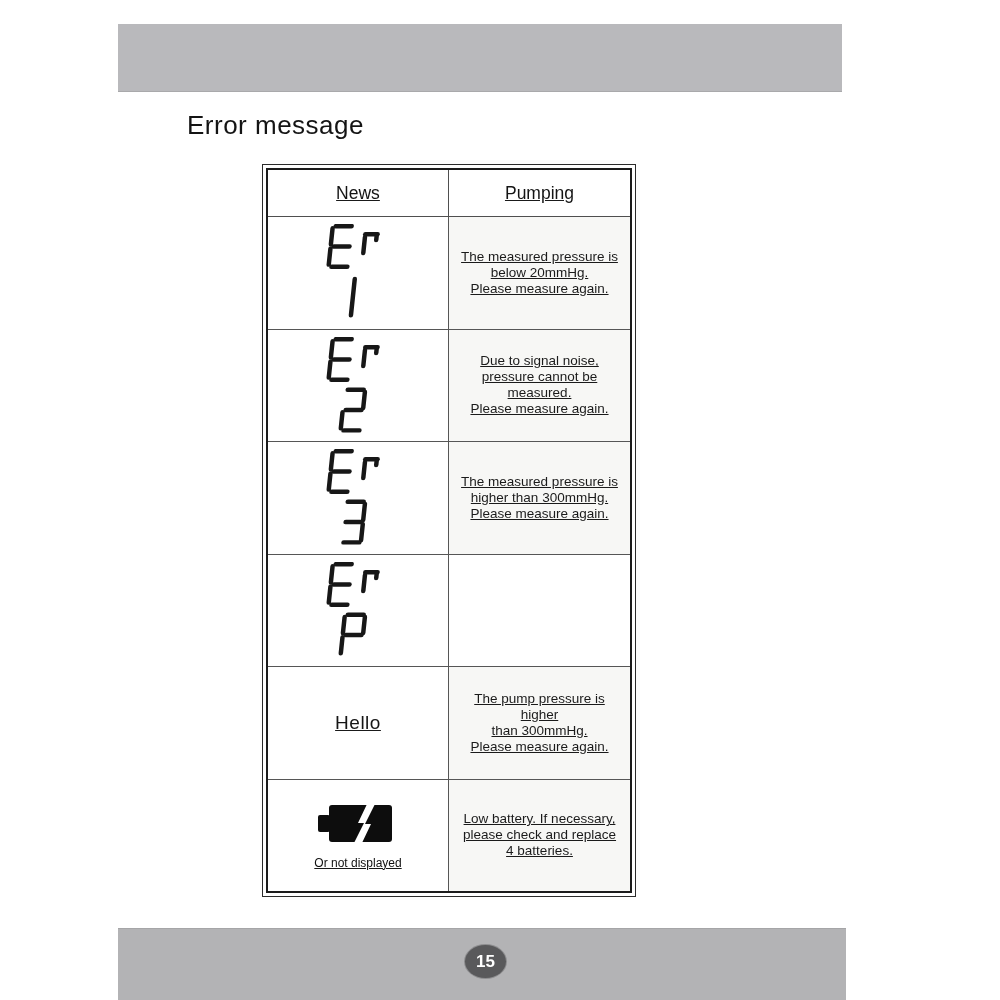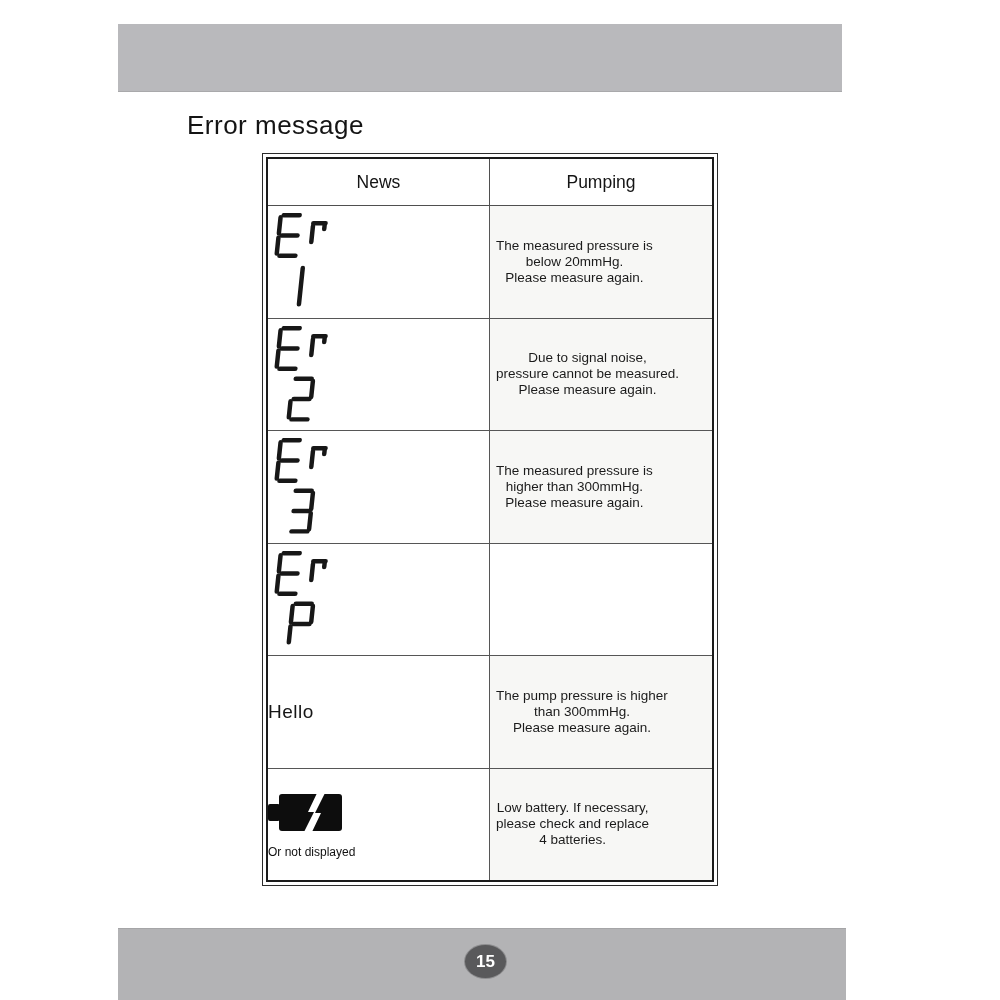--- a/index.html
+++ b/index.html
@@ -16,38 +16,38 @@
   }
   .bottom-band {
     position:absolute; left:118px; top:904px; width:728px; height:96px;
     box-shadow:inset 0 1px 0 #a5a5a7, inset 0 -8px 0 #c3c3c5;
   }
   .page-title {
     position:absolute; left:187px; top:86px;
     font-size:26px; font-weight:500; letter-spacing:0.5px; color:#141414;
   }
   .doc-table {
-    position:absolute; left:262px; top:129px; width:456px; height:733px;
-    border:1.5px solid #2b2b2b; padding:3px; background:#ffffff; box-sizing:border-box;
+    position:absolute; left:262px; top:140px; width:374px; height:733px;
+    border:1.5px solid #2b2b2b; padding:3px; background:#ffffff; box-sizing:border-box;text-decoration:underline;
   }
   .table-inner {
     height:100%; box-sizing:border-box; border:2px solid #1c1c1c;
     display:flex; flex-direction:column;
   }
   .thead { display:flex; height:46px; flex:0 0 46px; border-bottom:1.5px solid #4f4f4f; }
   .th {
     width:50%; display:flex; align-items:center; justify-content:center;
     font-size:17.5px; color:#141414; box-sizing:border-box;
   }
   .th-news { border-right:1.5px solid #4f4f4f; }
   .trow { display:flex; flex:1 1 0; border-bottom:1.5px solid #565656; min-height:0; }
   .trow:last-child { border-bottom:none; }
   .cell {
     width:50%; box-sizing:border-box; display:flex; flex-direction:column;
-    align-items:flex-start; justify-content:center; text-align:center;
+    align-items:center; justify-content:center; text-align:center;
   }
   .cell-news { border-right:1.5px solid #565656; background:#ffffff; }
   .cell-correct { background:#f7f7f5; padding:4px 6px; }
   .correct-text { font-size:13.5px; line-height:1.18; color:#1b1b1b; white-space:pre-line; }
   .hello-text { font-size:19px; color:#161616; letter-spacing:0.5px; }
   .caption-text { font-size:12px; color:#111111; margin-top:9px; }
   .seg-svg { height:97px; display:block; }
   .seg-svg line { stroke:#171717; stroke-width:6.2; stroke-linecap:round; }
   .battery-svg { width:80px; height:46px; display:block; }
   .page-circle {

